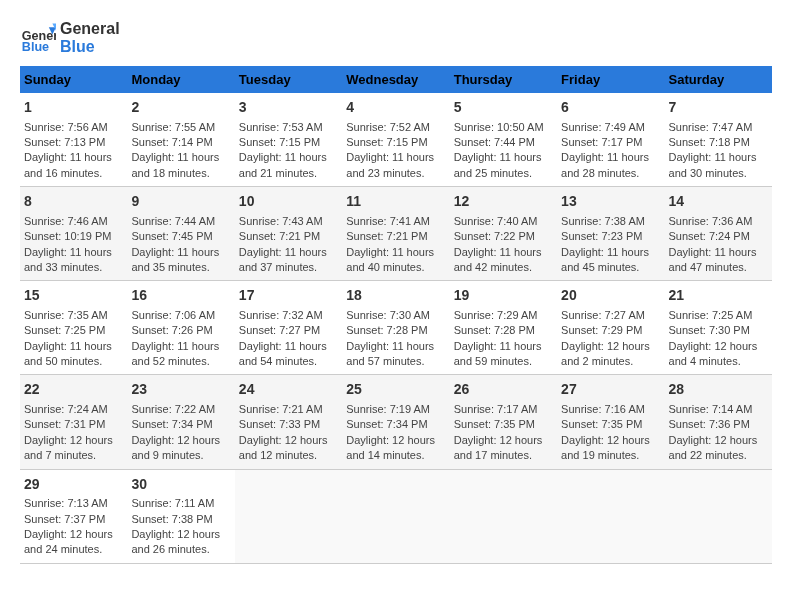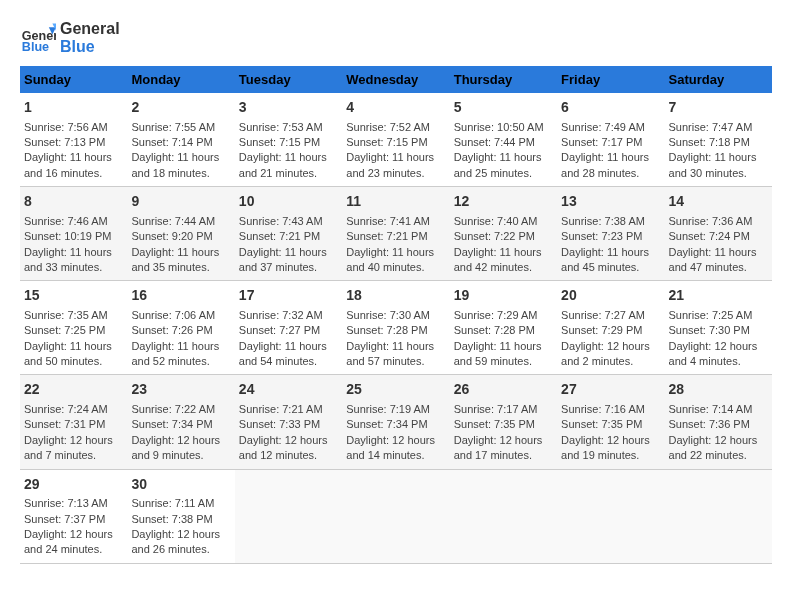--- a/index.html
+++ b/index.html
@@ -142,21 +142,21 @@
           <div class="day-info"><span>Sunrise: 7:47 AM</span><br><span>Sunset: 7:18 PM</span><br><span>Daylight: 11 hours</span><br><span>and 30 minutes.</span></div>
         </td>
       </tr>
       <tr>
         <td>
           <span class="day-num">8</span>
           <div class="day-info"><span>Sunrise: 7:46 AM</span><br><span>Sunset: 10:19 PM</span><br><span>Daylight: 11 hours</span><br><span>and 33 minutes.</span></div>
         </td>
         <td>
           <span class="day-num">9</span>
-          <div class="day-info"><span>Sunrise: 7:44 AM</span><br><span>Sunset: 9:20 PM</span><br><span>Daylight: 11 hours</span><br><span>and 35 minutes.</span></div>
+          <div class="day-info"><span>Sunrise: 7:44 AM</span><br><span>Sunset: 7:45 PM</span><br><span>Daylight: 11 hours</span><br><span>and 35 minutes.</span></div>
         </td>
         <td>
           <span class="day-num">10</span>
           <div class="day-info"><span>Sunrise: 7:43 AM</span><br><span>Sunset: 7:21 PM</span><br><span>Daylight: 11 hours</span><br><span>and 37 minutes.</span></div>
         </td>
         <td>
           <span class="day-num">11</span>
           <div class="day-info"><span>Sunrise: 7:41 AM</span><br><span>Sunset: 7:21 PM</span><br><span>Daylight: 11 hours</span><br><span>and 40 minutes.</span></div>
         </td>
         <td>

